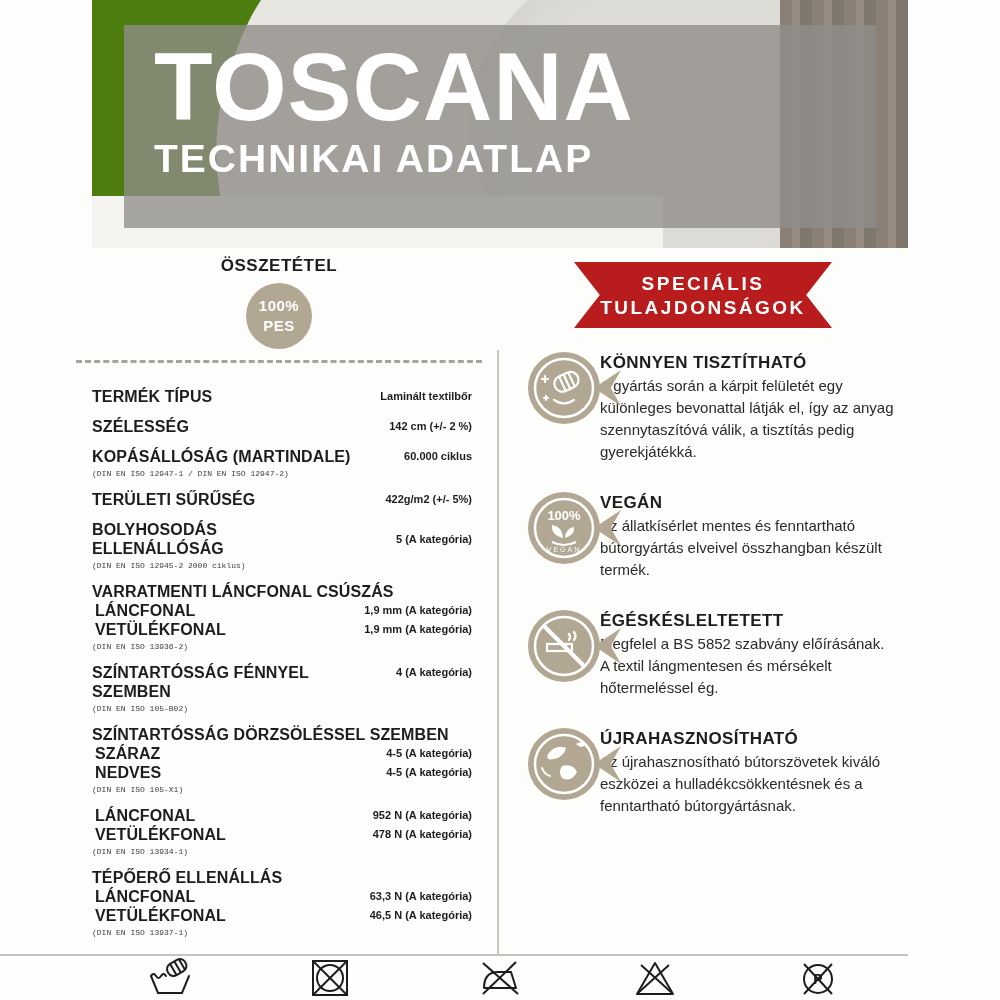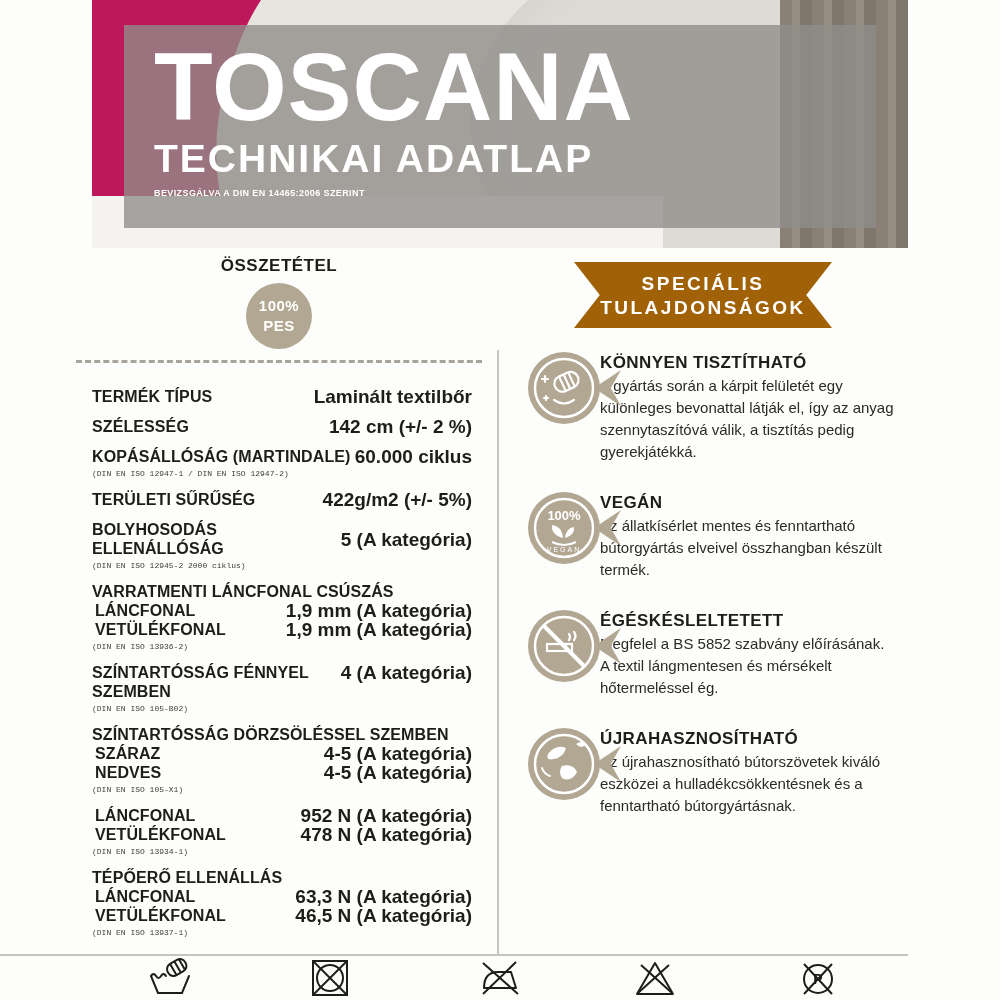--- a/index.html
+++ b/index.html
@@ -1,20 +1,20 @@
 <!DOCTYPE html>
 <html><head>
 <meta charset="utf-8">
 <style>
   html,body{margin:0;padding:0;background:#ffffff;}
   .page{position:relative;width:1000px;height:1000px;background:#fdfdfb;overflow:hidden;
         font-family:"Liberation Sans",sans-serif;color:#1d1d1b;}
 
   
-  .photo{position:absolute;left:92px;top:0;width:816px;height:248px;background:#be185d;overflow:hidden;}
+  .photo{position:absolute;left:92px;top:0;width:816px;height:248px;background:#4d7c0f;overflow:hidden;}
   .photo .seatback{position:absolute;left:130px;top:-90px;width:330px;height:420px;background:#e7e5e0;
         border-radius:48% 52% 50% 50%;transform:rotate(18deg);}
   .photo .cushion{position:absolute;left:380px;top:-60px;width:430px;height:360px;background:#dddbd5;
         border-radius:46% 54% 48% 52%;transform:rotate(-14deg);box-shadow:inset 0 0 40px #d0cec8;}
   .photo .pipe{position:absolute;left:560px;top:-40px;width:90px;height:380px;background:#cfcdc6;
         transform:rotate(20deg);border-radius:45px;}
   .photo .curtain{position:absolute;right:0;top:0;width:128px;height:100%;
         background:repeating-linear-gradient(90deg,#8a8076 0 12px,#968c81 12px 20px,#7f766c 20px 32px);}
   .photo .floor{position:absolute;left:0;bottom:0;width:70%;height:52px;background:#f5f3ef;}
   .overlay{position:absolute;left:32px;top:25px;width:752px;height:203px;
@@ -36,27 +36,27 @@
   .specs{box-sizing:border-box;padding:24px 10px 0 16px;}
   .spec-group{margin-bottom:11px;}
   .spec-header{font-size:16px;font-weight:800;line-height:19px;letter-spacing:.1px;}
   .spec-header:empty{display:none;}
   .spec-row{display:flex;justify-content:space-between;align-items:center;line-height:19px;}
   .spec-row.align-top{align-items:flex-start;}
   .spec-row.sub{padding-left:3px;}
   .spec-label{font-size:16px;font-weight:800;letter-spacing:.1px;max-width:275px;}
   .spec-label.w-narrow{max-width:150px;}
   .spec-label.w-mid{max-width:225px;}
-  .spec-value{font-size:19px;font-weight:700;text-align:right;white-space:nowrap;}
+  .spec-value{font-size:11px;font-weight:700;text-align:right;white-space:nowrap;}
   .spec-standard{font-size:8px;font-weight:400;color:#3c3c3a;line-height:10px;margin-top:3px;font-family:Liberation Mono, monospace;}
   .spec-standard:empty{display:none;}
 
   
   .right-col{position:absolute;left:498px;top:248px;width:410px;}
-  .ribbon{width:258px;height:66px;margin:14px auto 0 auto;background:#a16207;
+  .ribbon{width:258px;height:66px;margin:14px auto 0 auto;background:#b91c1c;
         clip-path:polygon(0 0,100% 0,90% 50%,100% 100%,0 100%,10% 50%);
         display:flex;flex-direction:column;align-items:center;justify-content:center;gap:5px;}
   .ribbon span{color:#fff;font-size:19px;font-weight:800;letter-spacing:2.5px;line-height:1;}
   .features{box-sizing:border-box;padding:24px 14px 0 30px;}
   .feature{display:flex;margin-bottom:29px;}
   .feat-icon{position:relative;flex:none;width:72px;height:72px;border-radius:50%;background:#b1a792;}
   .feat-icon svg{position:absolute;left:0;top:0;}
   .pointer{position:absolute;right:-21px;top:50%;transform:translateY(-50%);
         width:27px;height:36px;background:#b1a792;
         clip-path:polygon(0 50%,100% 0,62% 50%,100% 100%);}
@@ -76,21 +76,20 @@
 
   <div class="photo">
     <div class="seatback"></div>
     <div class="pipe"></div>
     <div class="cushion"></div>
     <div class="curtain"></div>
     <div class="floor"></div>
     <div class="overlay">
       <div class="title">TOSCANA</div>
       <div class="subtitle">TECHNIKAI ADATLAP</div>
-      <div class="note">BEVIZSGÁLVA A DIN EN 14465:2006 SZERINT</div>
     </div>
   </div>
 
   <div class="vdivider"></div>
 
   <div class="left-col">
     <div class="comp-heading">ÖSSZETÉTEL</div>
     <div class="badge">
       <span>100%</span>
       <span>PES</span>

